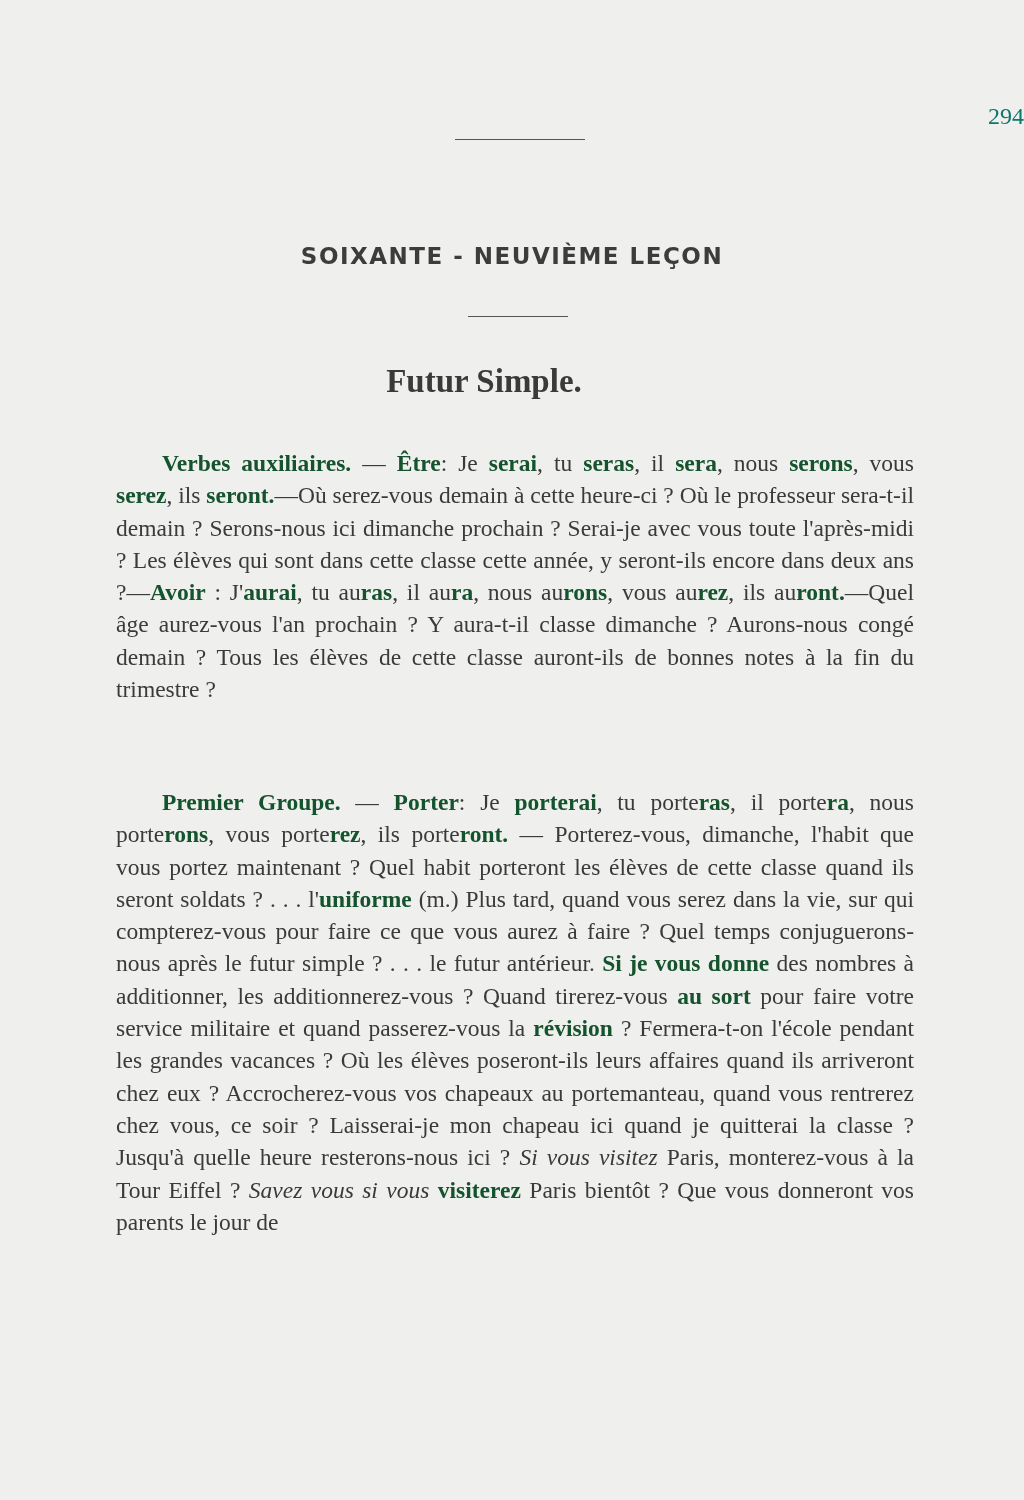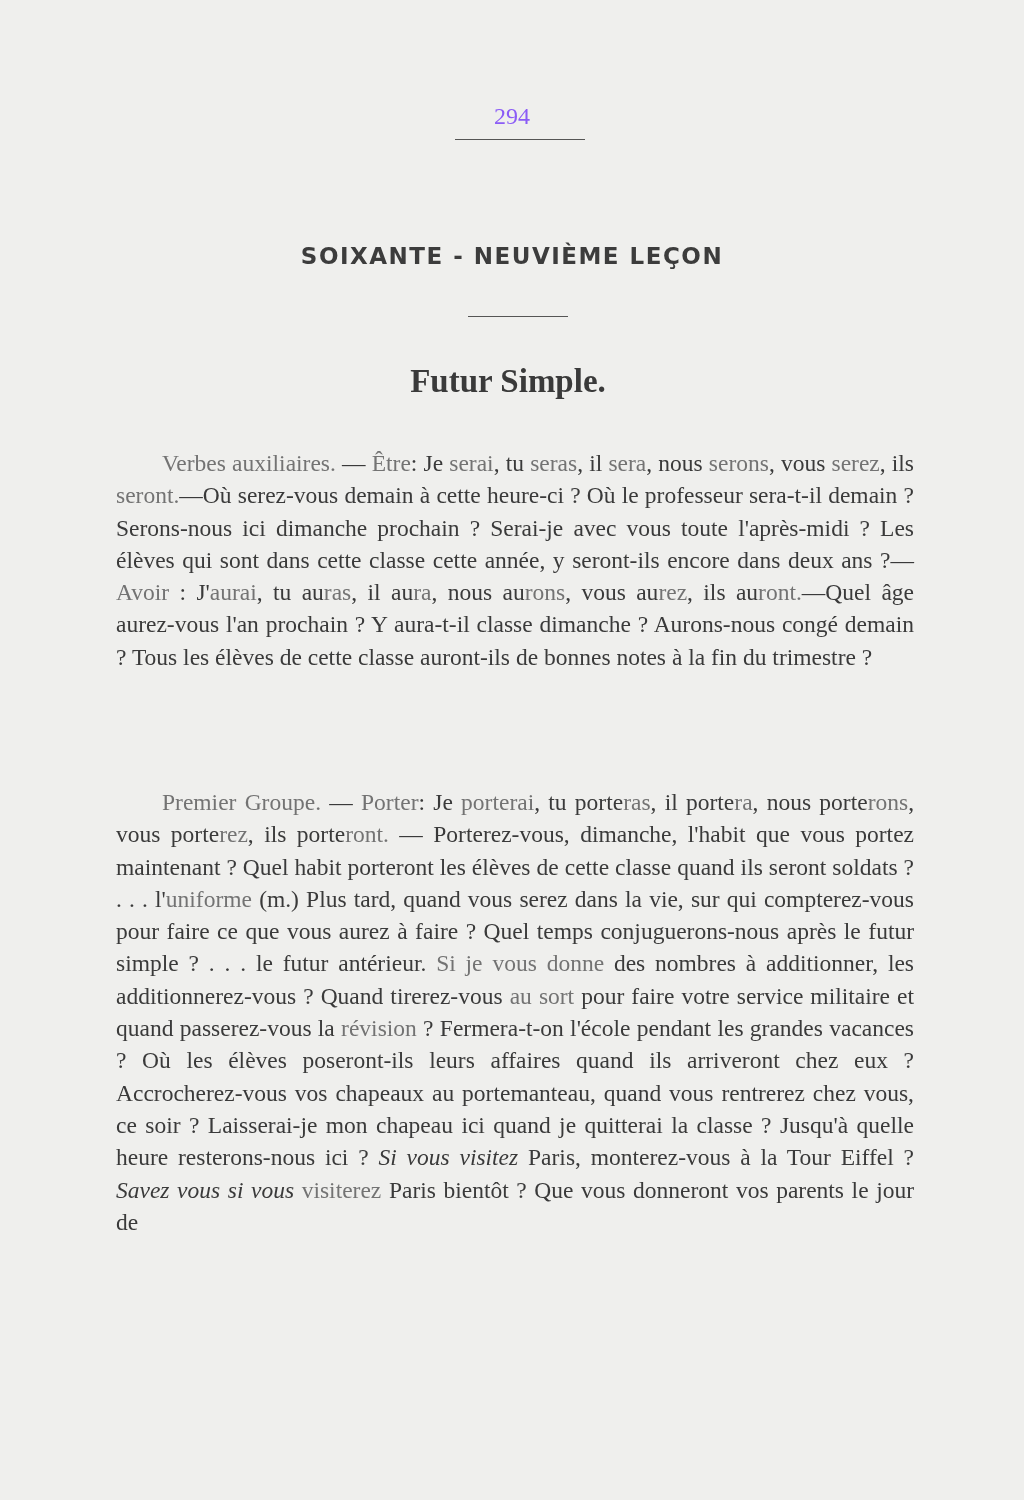--- a/index.html
+++ b/index.html
@@ -6,53 +6,52 @@
     body {
       width: 1024px; height: 1500px;
       background: #efefed;
       font-family: "Liberation Serif", "DejaVu Serif", serif;
       color: #3a3a3a;
       position: relative;
       overflow: hidden;
     }
     .page-number {
       position: absolute; top: 103px; left: 0; width: 1024px;
-      text-align: center; font-size: 24px; color: #8b5cf6;
+      text-align: right; font-size: 24px; color: #0f766e;
     }
     .rule-top {
       position: absolute; top: 139px; left: 455px; width: 130px;
       border-top: 1px solid #555;
     }
     .lesson-title {
       position: absolute; top: 243px; left: 0; width: 1024px;
       text-align: center;
       font-family: "DejaVu Sans", sans-serif;
       font-weight: bold; font-size: 23px; letter-spacing: 1.5px;
       color: #3c3c3c;
     }
     .rule-mid {
       position: absolute; top: 316px; left: 468px; width: 100px;
       border-top: 1px solid #555;
     }
     .section-title {
       position: absolute; top: 363px; left: 0; width: 968px;
       text-align: center; font-weight: bold; font-size: 33px;
       color: #3a3a3a;
-      margin-left: 24px;
     }
     .body-text {
       position: absolute; left: 116px; width: 798px;
       font-size: 23.5px; line-height: 32.3px;
       text-align: justify;
       font-family: "Liberation Sans Narrow", "Liberation Serif", serif;
     }
     .p1 { top: 447px; }
     .p2 { top: 786px; }
     .para { text-indent: 46px; margin: 0; }
-    b { font-weight: normal; color: #737373; }
+    b { font-weight: bold; color: #14532d; }
     i { }
   </style>
 </head>
 <body>
 
 <div class="page-number">294</div>
 <div class="rule-top"></div>
 <div class="lesson-title">SOIXANTE - NEUVIÈME LEÇON</div>
 <div class="rule-mid"></div>
 <div class="section-title">Futur Simple.</div>

